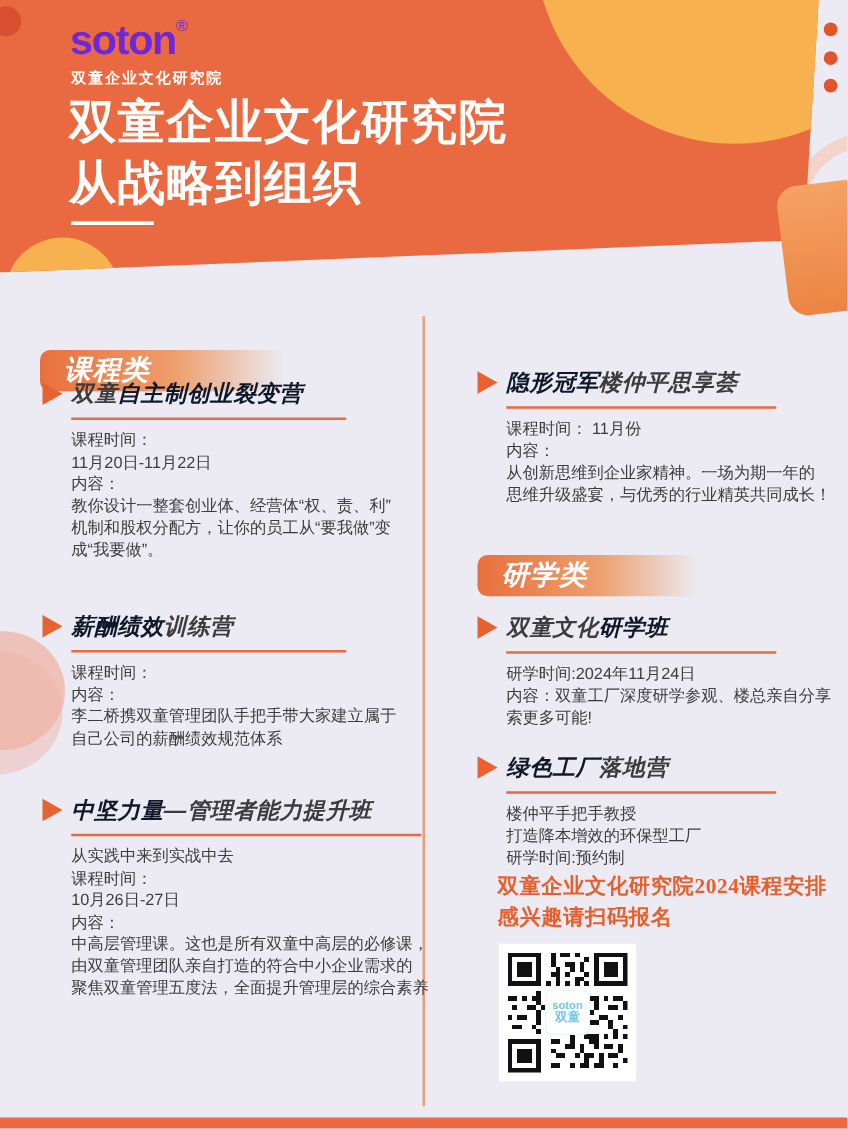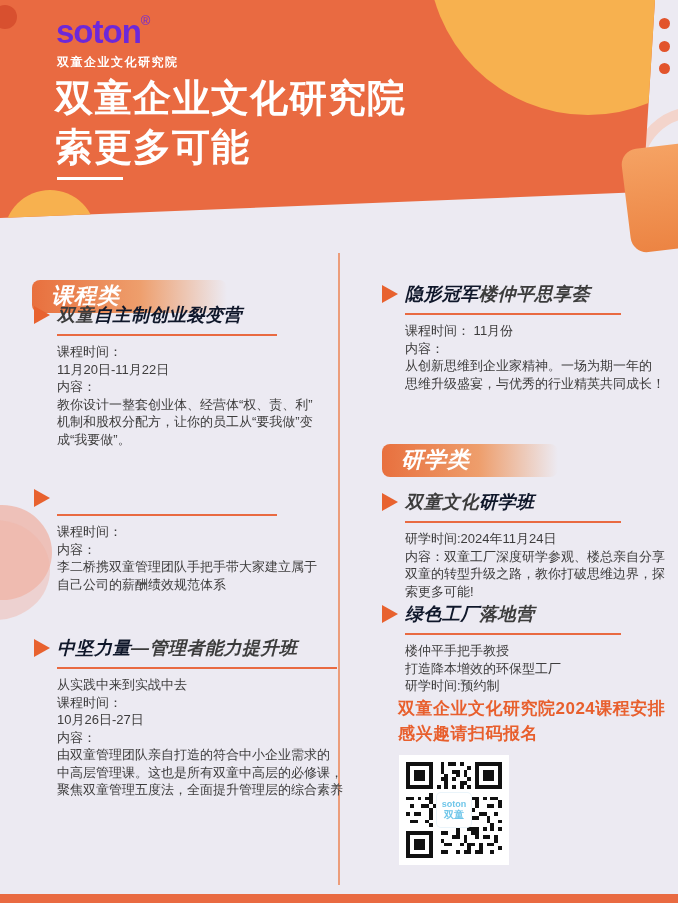--- a/index.html
+++ b/index.html
@@ -73,21 +73,21 @@
     margin-right:7px;
   }
   .c-title { font-size:18px; font-weight:800; font-style:italic; color:#3C3C3C; white-space:nowrap; letter-spacing:.5px; }
   .c-title .o { color:#0f172a; }
   .c-title .d { color:#3C3C3C; }
   .c-underline { height:2px; background:#E96A41; margin-left:23px; margin-top:7px; }
   .c-body { margin-left:23px; margin-top:7px; }
   .line { font-size:13px; line-height:17.5px; color:#3D3C3C; font-weight:500; white-space:nowrap; }
 
   
-  .cta { position:absolute; left:398px; top:696px; z-index:2; color:#E85F2D; font-size:17px; font-weight:800; line-height:25px; letter-spacing:.5px; }
+  .cta { position:absolute; left:398px; top:696px; z-index:2; color:#E85F2D; font-size:17px; font-weight:800; line-height:25px; letter-spacing:.5px;font-family:Liberation Serif, serif; }
   .qr-box { position:absolute; left:399px; top:755px; width:110px; height:110px; background:#fff; z-index:2; display:flex; align-items:center; justify-content:center; }
   .qr-inner { position:relative; width:96px; height:96px; }
   .qr-logo {
     position:absolute; left:31px; top:31px; width:34px; height:34px; background:#fff;
     border-radius:4px; box-shadow:0 0 0 1px #eaf4fa;
     display:flex; flex-direction:column; align-items:center; justify-content:center;
     color:#6FC6E9; line-height:1;
   }
   .qr-logo .s1 { font-size:9px; font-weight:bold; letter-spacing:0; }
   .qr-logo .s2 { font-size:10px; font-weight:bold; margin-top:1px; }
@@ -109,21 +109,21 @@
   <div class="side-dot d1"></div>
   <div class="side-dot d2"></div>
   <div class="side-dot d3"></div>
   <div class="divider"></div>
   <div class="footer-bar"></div>
 
   <div class="logo"><span>soton</span><sup>®</sup></div>
   <div class="logo-sub">双童企业文化研究院</div>
   <div class="main-title">
     <div>双童企业文化研究院</div>
-    <div>索更多可能</div>
+    <div>从战略到组织</div>
   </div>
   <div class="title-underline"></div>
 
   <div class="badge courses">课程类</div>
   <div class="badge study">研学类</div>
 
   <div class="course" style="left:34px; top:303px; width:296px;">
     <div class="c-head">
       <span class="tri"></span>
       <h3 class="c-title"><span class="d">双童</span><span class="o">自主制创业裂变营</span></h3>
@@ -135,20 +135,21 @@
       <div class="line">内容：</div>
       <div class="line">教你设计一整套创业体、经营体“权、责、利”</div>
       <div class="line">机制和股权分配方，让你的员工从“要我做”变</div>
       <div class="line">成“我要做”。</div>
     </div>
   </div>
 
   <div class="course" style="left:34px; top:489px; width:296px;">
     <div class="c-head">
       <span class="tri"></span>
+      <h3 class="c-title"><span class="o">薪酬绩效</span><span class="d">训练营</span></h3>
     </div>
     <div class="c-underline" style="width:220px;"></div>
     <div class="c-body">
       <div class="line">课程时间：</div>
       <div class="line">内容：</div>
       <div class="line">李二桥携双童管理团队手把手带大家建立属于</div>
       <div class="line">自己公司的薪酬绩效规范体系</div>
     </div>
   </div>
 
@@ -156,27 +157,27 @@
     <div class="c-head">
       <span class="tri"></span>
       <h3 class="c-title"><span class="o">中坚力量</span><span class="d">—管理者能力提升班</span></h3>
     </div>
     <div class="c-underline" style="width:280px;"></div>
     <div class="c-body">
       <div class="line">从实践中来到实战中去</div>
       <div class="line">课程时间：</div>
       <div class="line">10月26日-27日</div>
       <div class="line">内容：</div>
+      <div class="line">中高层管理课。这也是所有双童中高层的必修课，</div>
       <div class="line">由双童管理团队亲自打造的符合中小企业需求的</div>
-      <div class="line">中高层管理课。这也是所有双童中高层的必修课，</div>
       <div class="line">聚焦双童管理五度法，全面提升管理层的综合素养</div>
     </div>
   </div>
 
-  <div class="course" style="left:382px; top:282px; width:270px;">
+  <div class="course" style="left:382px; top:294px; width:270px;">
     <div class="c-head">
       <span class="tri"></span>
       <h3 class="c-title"><span class="o">隐形冠军</span><span class="d">楼仲平思享荟</span></h3>
     </div>
     <div class="c-underline" style="width:216px;"></div>
     <div class="c-body">
       <div class="line">课程时间： 11月份</div>
       <div class="line">内容：</div>
       <div class="line">从创新思维到企业家精神。一场为期一年的</div>
       <div class="line">思维升级盛宴，与优秀的行业精英共同成长！</div>
@@ -185,21 +186,20 @@
 
   <div class="course" style="left:382px; top:490px; width:270px;">
     <div class="c-head">
       <span class="tri"></span>
       <h3 class="c-title"><span class="d">双童文化</span><span class="o">研学班</span></h3>
     </div>
     <div class="c-underline" style="width:216px;"></div>
     <div class="c-body">
       <div class="line">研学时间:2024年11月24日</div>
       <div class="line">内容：双童工厂深度研学参观、楼总亲自分享</div>
-      <div class="line">双童的转型升级之路，教你打破思维边界，探</div>
       <div class="line">索更多可能!</div>
     </div>
   </div>
 
   <div class="course" style="left:382px; top:602px; width:270px;">
     <div class="c-head">
       <span class="tri"></span>
       <h3 class="c-title"><span class="o">绿色工厂</span><span class="d">落地营</span></h3>
     </div>
     <div class="c-underline" style="width:216px;"></div>

